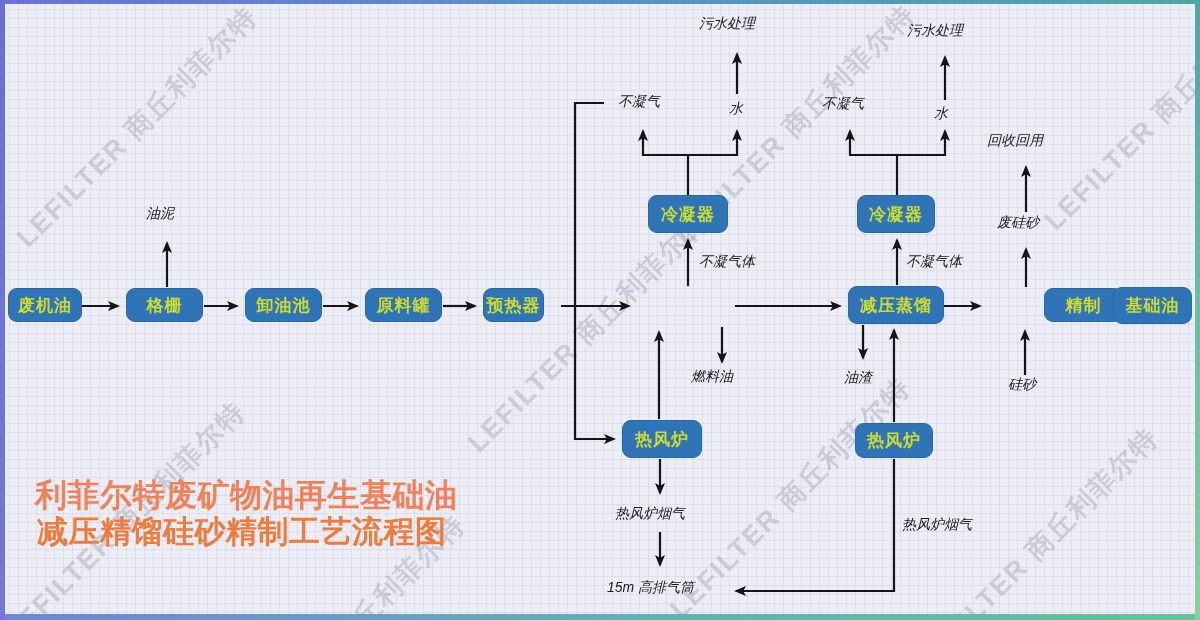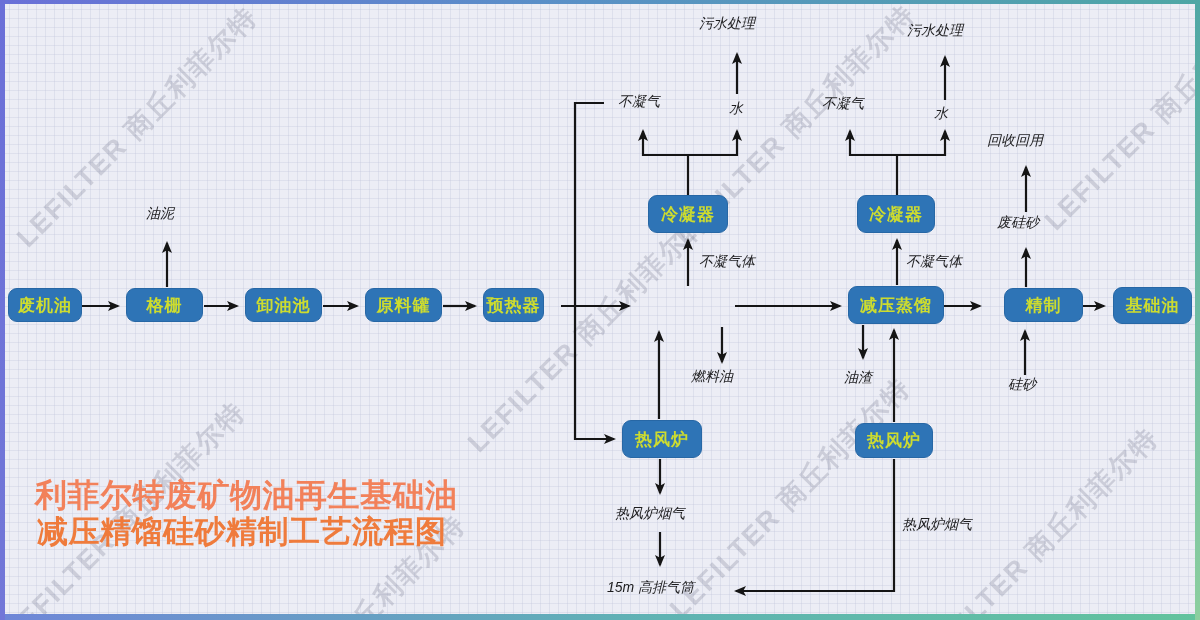--- a/index.html
+++ b/index.html
@@ -94,21 +94,21 @@
       <path class="edge" marker-end="url(#ah)" d="M1026,212 L1026,167"></path>
       <path class="edge" marker-end="url(#ah)" d="M1025,375 L1025,331"></path>
     </svg>
 
     <div class="node" style="left:8px;top:288px;width:74px;height:34px">废机油</div>
     <div class="node" style="left:126px;top:288px;width:77px;height:34px">格栅</div>
     <div class="node" style="left:245px;top:288px;width:77px;height:34px">卸油池</div>
     <div class="node" style="left:365px;top:288px;width:77px;height:34px">原料罐</div>
     <div class="node" style="left:483px;top:288px;width:61px;height:34px">预热器</div>
     <div class="node" style="left:848px;top:286px;width:96px;height:38px">减压蒸馏</div>
-    <div class="node" style="left:1004px;top:288px;width:79px;height:34px">精制</div>
+    <div class="node" style="left:1044px;top:288px;width:79px;height:34px">精制</div>
     <div class="node" style="left:1113px;top:287px;width:79px;height:37px">基础油</div>
     <div class="node" style="left:648px;top:195px;width:80px;height:38px">冷凝器</div>
     <div class="node" style="left:857px;top:195px;width:78px;height:38px">冷凝器</div>
     <div class="node" style="left:622px;top:420px;width:80px;height:38px">热风炉</div>
     <div class="node" style="left:855px;top:423px;width:78px;height:35px">热风炉</div>
 
     <div class="lbl" style="left:146px;top:205px">油泥</div>
     <div class="lbl" style="left:699px;top:15px">污水处理</div>
     <div class="lbl" style="left:618px;top:93px">不凝气</div>
     <div class="lbl" style="left:729px;top:100px">水</div>

